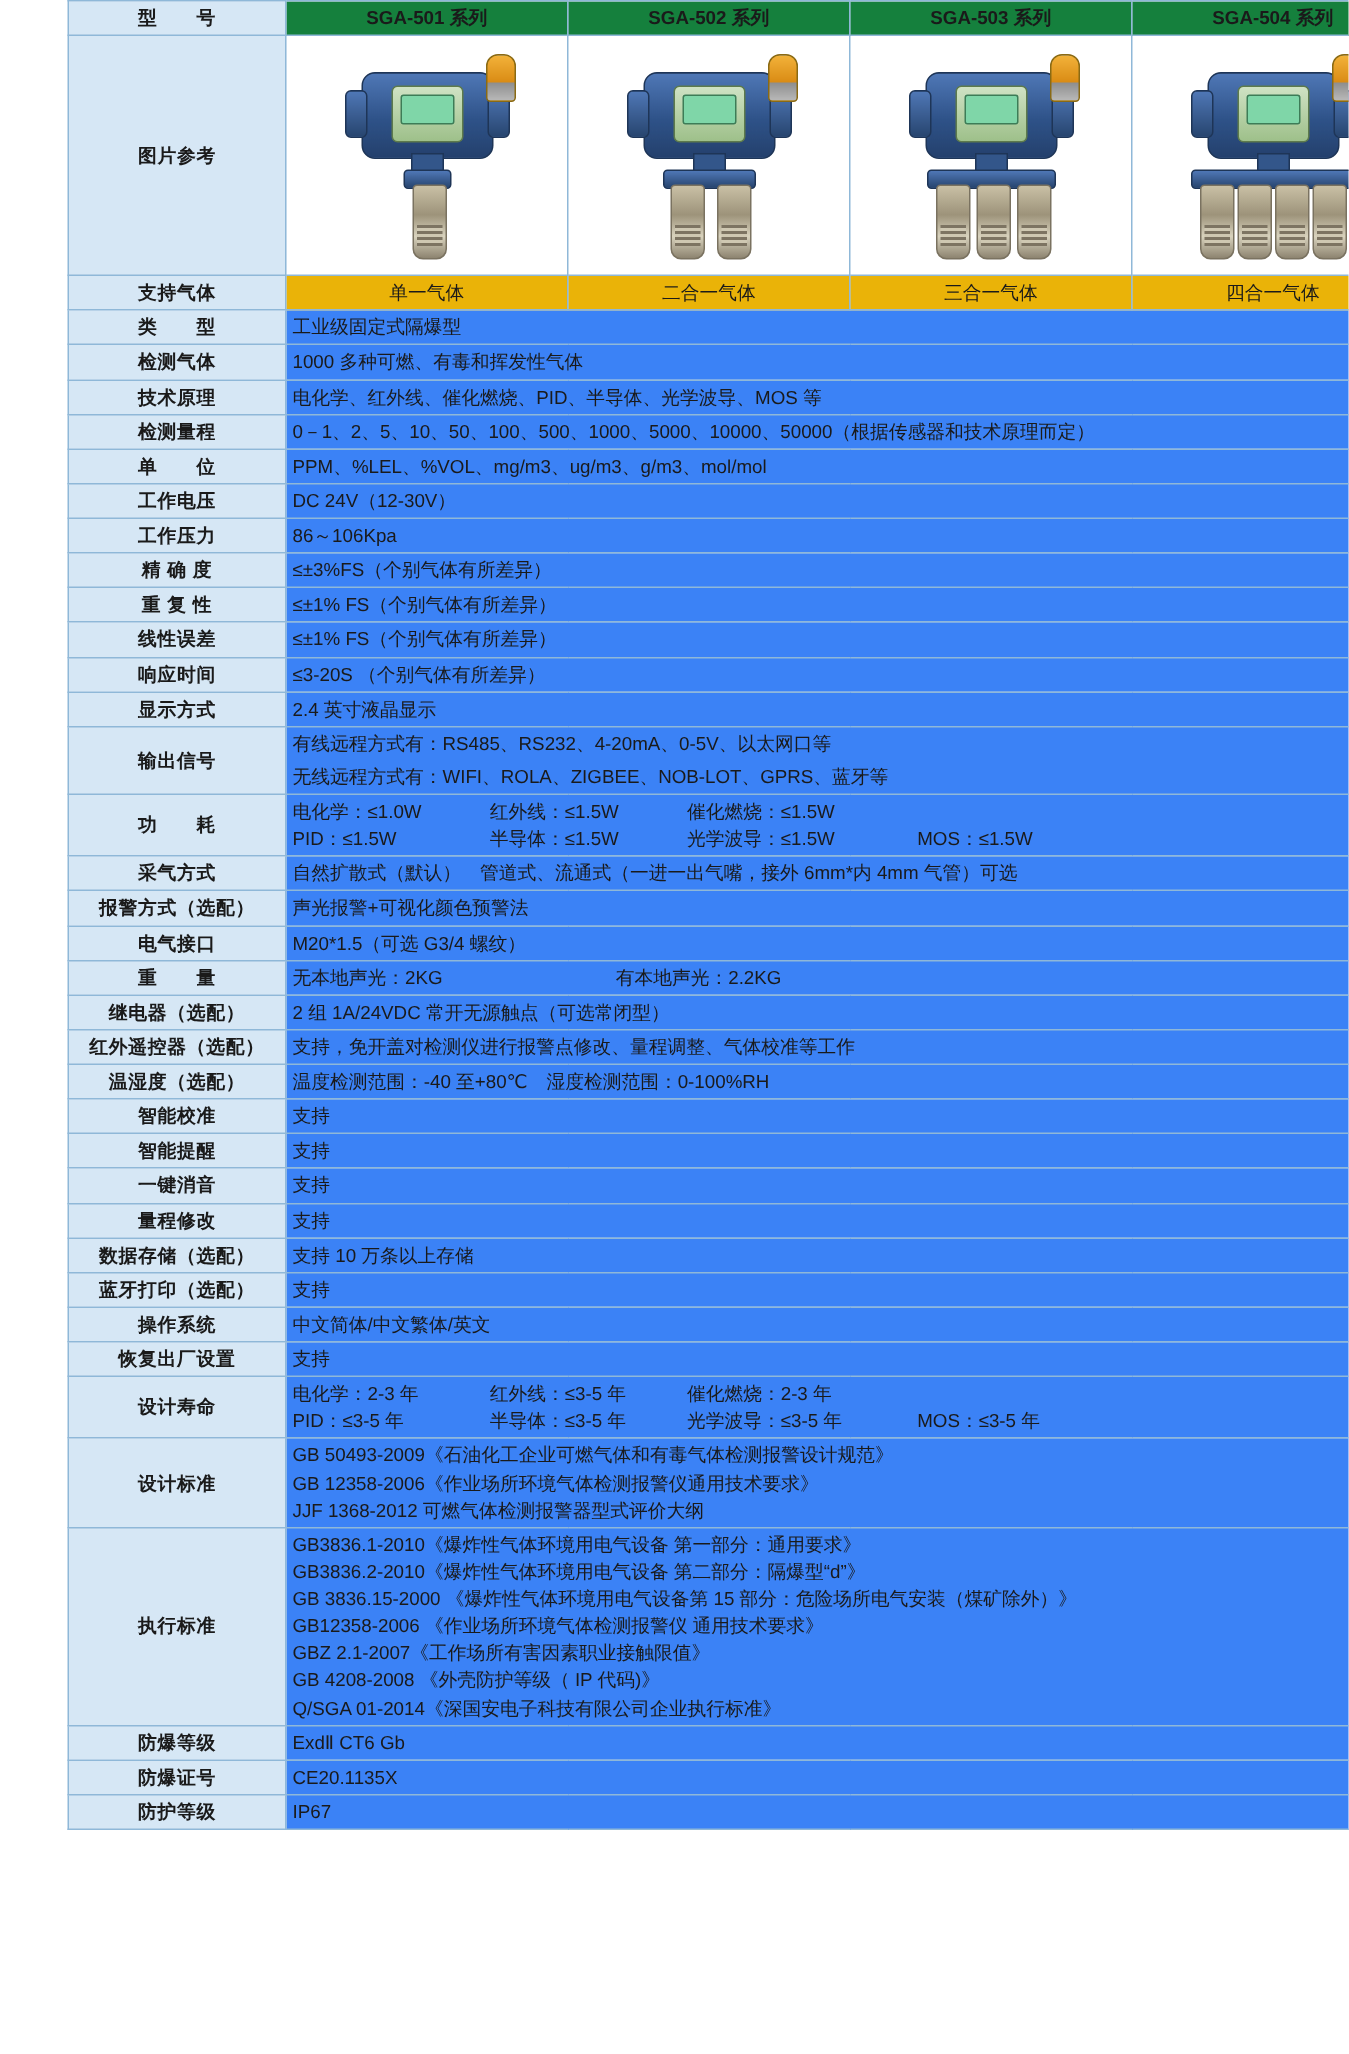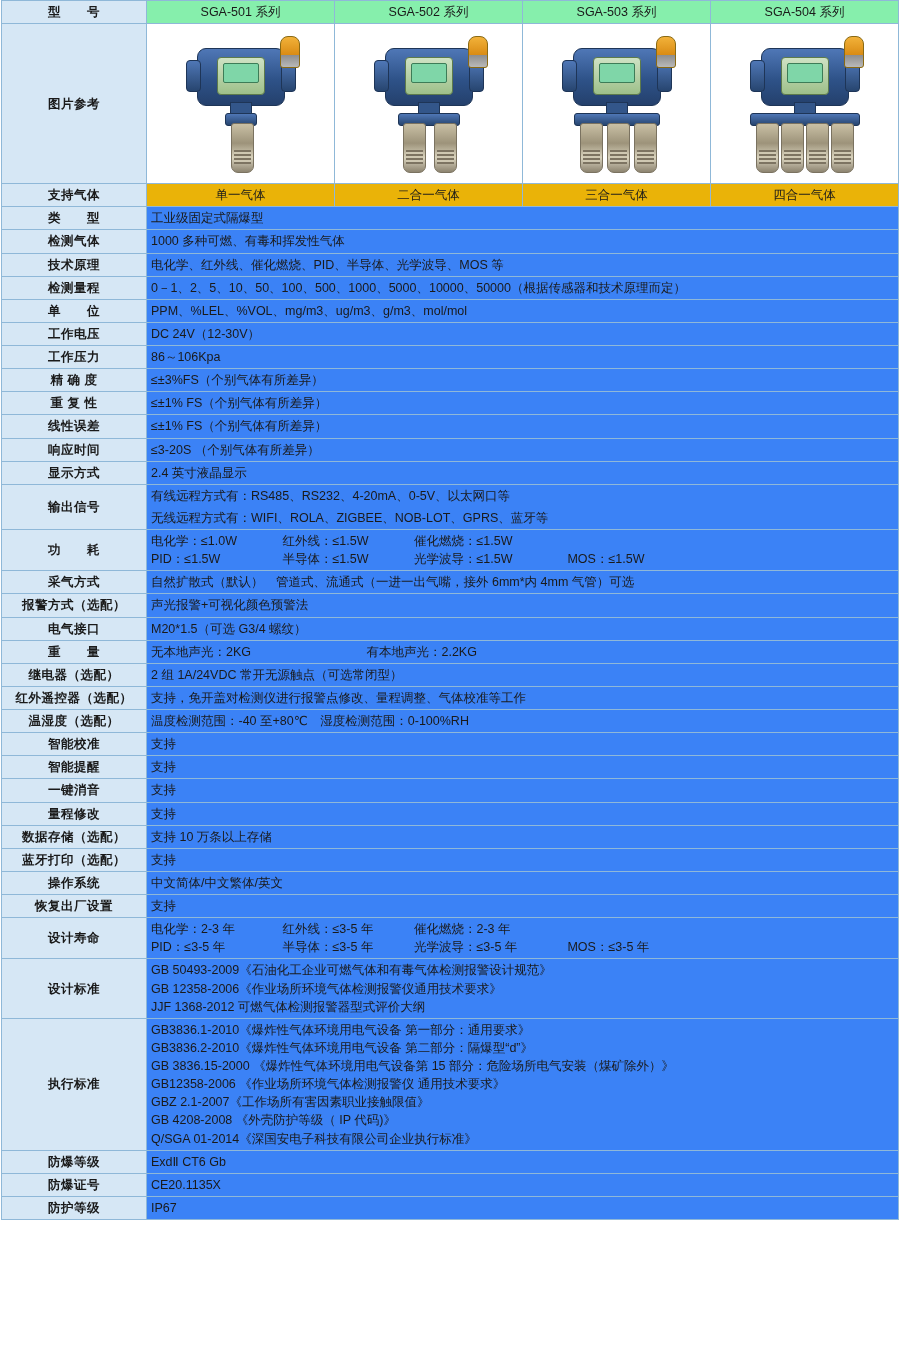--- a/index.html
+++ b/index.html
@@ -1,40 +1,40 @@
 <!DOCTYPE html>
 <html><head>
 <meta charset="utf-8">
 <style>
   html,body{margin:0;padding:0;background:#ffffff;}
   body{font-family:"Liberation Sans","DejaVu Sans",sans-serif;}
-  #sheet{width:756px;height:1369px;position:relative;box-sizing:border-box;}
+  #sheet{width:756px;height:1369px;position:relative;box-sizing:border-box;padding-left:44px;}
   table.spec{border-collapse:collapse;width:897px;margin:0 1px;table-layout:fixed;}
   table.spec td{
     border:1px solid #8fb8d8;
     vertical-align:middle;
     font-size:12.5px;
     color:#1a1a1a;
     padding:2px 4px;
     line-height:1.45;
   }
   td.label{
     background:#d6e7f5;
     text-align:center;
     font-weight:bold;
     color:#14334d;
     width:115px;
     font-size:13px;
     letter-spacing:0.5px;
   }
   td.val{background:#3b82f6;padding-left:8px;}
   td.modelhead{
-    background:#86efac;
+    background:#15803d;
     text-align:center;
-    font-weight:normal;
+    font-weight:bold;
     color:#14334d;
     font-size:13px;
   }
   td.gascell{
     background:#eab308;
     text-align:center;
     font-size:12.5px;
   }
   td.imgcell{background:#ffffff;text-align:center;padding:4px 0;height:155px;}
   .rowline{display:block;}

